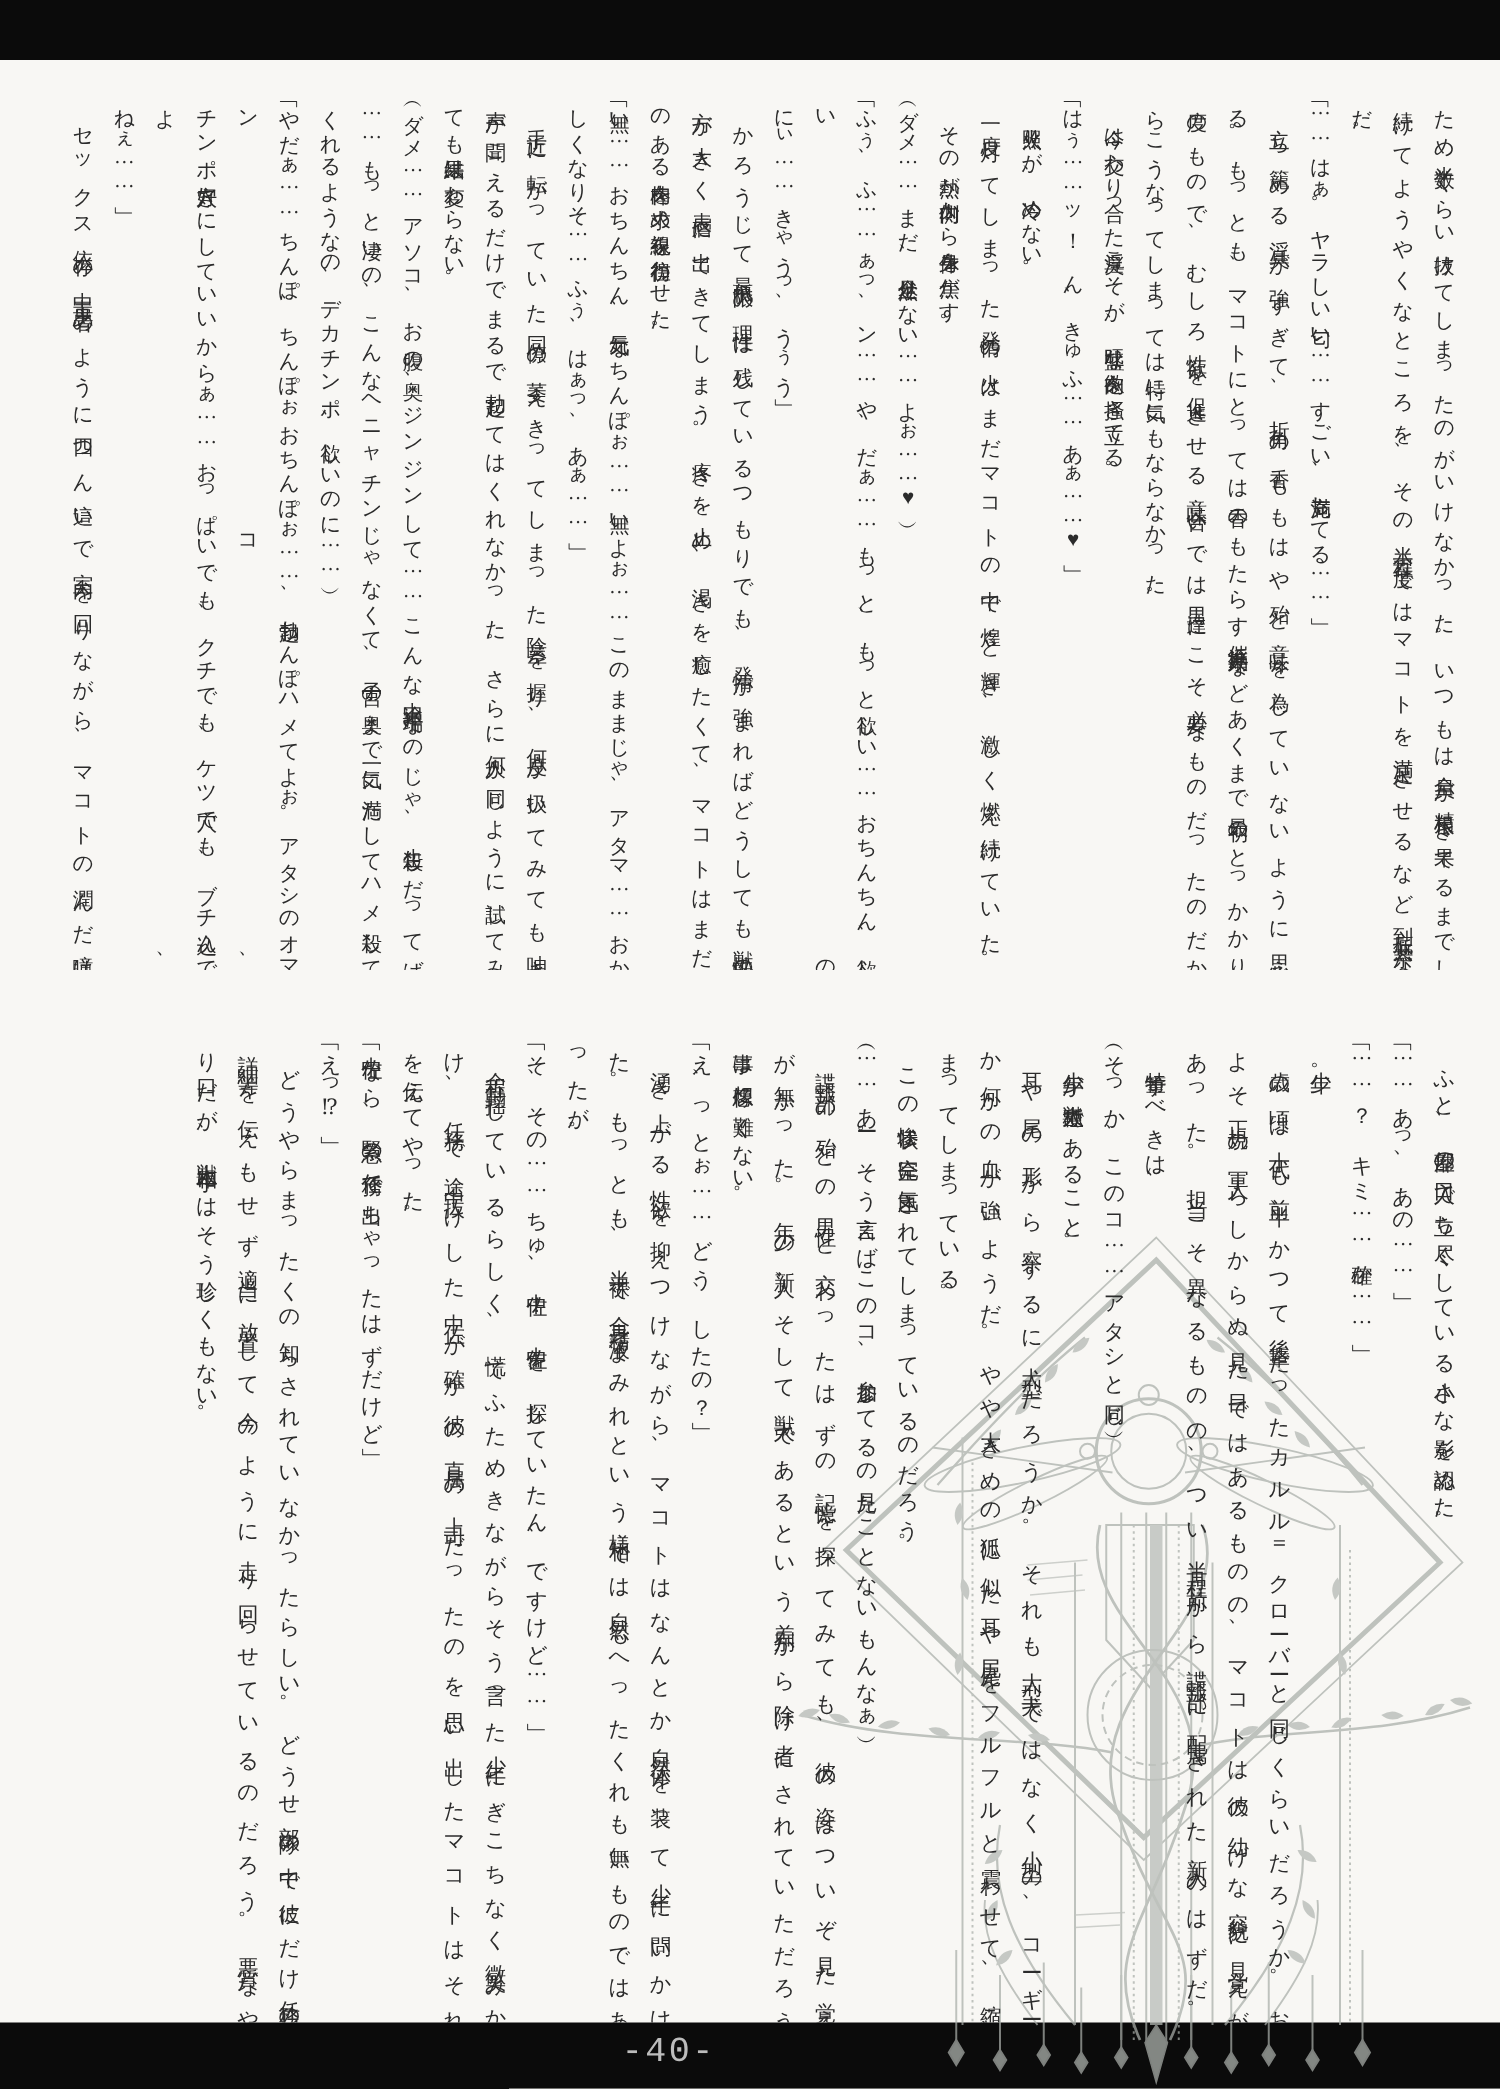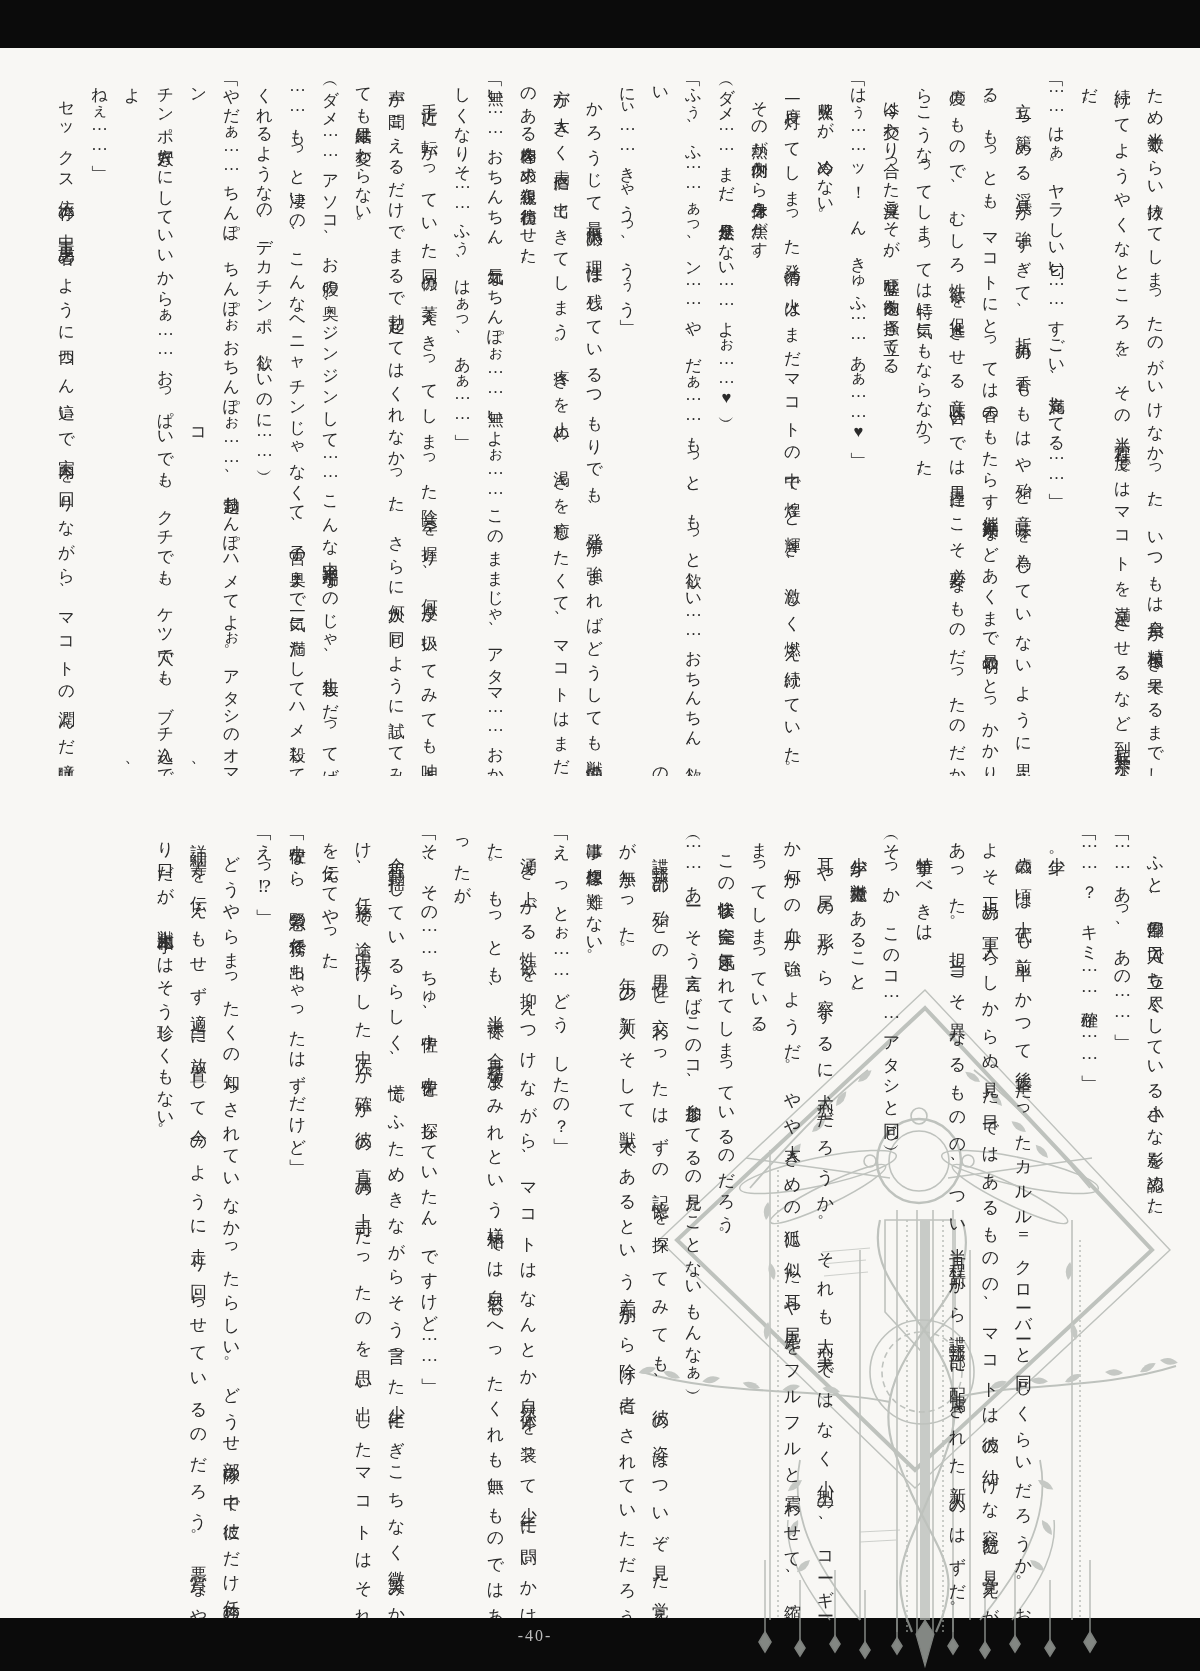--- a/index.html
+++ b/index.html
@@ -42,22 +42,22 @@
   .col.indent { text-indent:0.85em; }
   .col.full {
     text-align:justify;
     text-align-last:justify;
     text-justify:inter-character;
   }
 
   #page-number {
     position:absolute; top:1627px; left:470px; width:130px;
     text-align:center;
-    color:#bcbcbc; font-size:16px; letter-spacing:2px;
-    font-family:Liberation Serif, serif;
+    color:#bcbcbc; font-size:28px; letter-spacing:2px;
+    font-family:Liberation Mono, monospace;
     z-index:4;
   }
 </style>
 </head>
 <body>
 
 <div id="top-bar" class="bar"></div>
 <div id="bottom-bar" class="bar"></div>
 
 <svg id="watermark" viewBox="0 0 640 751" xmlns="http://www.w3.org/2000/svg">

